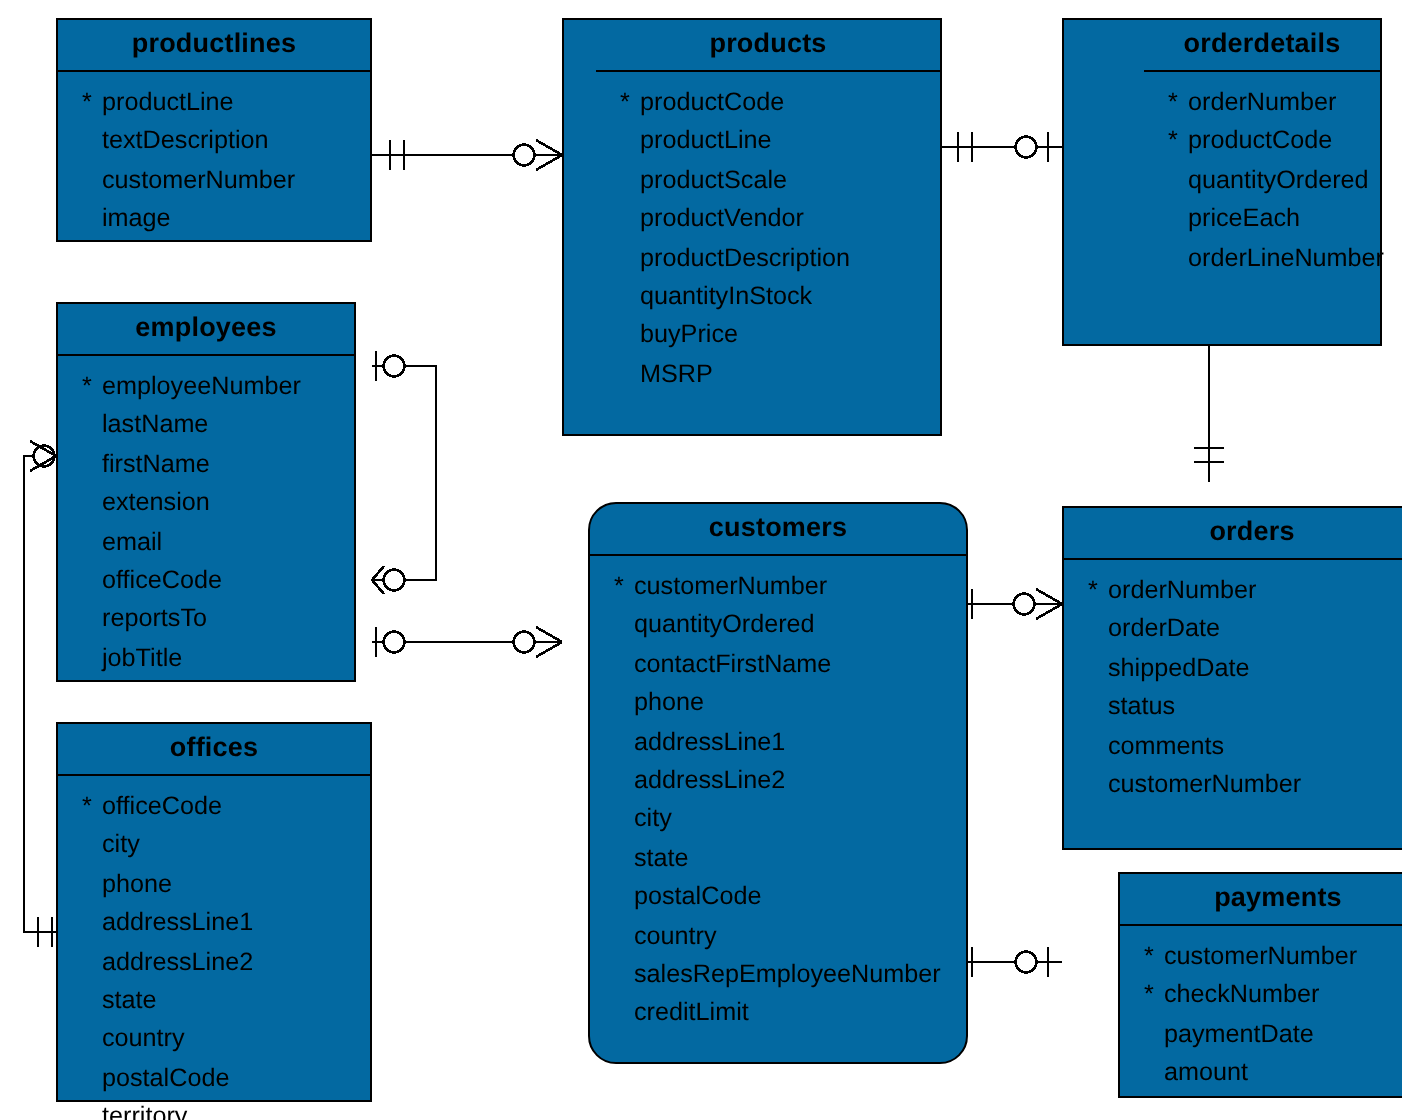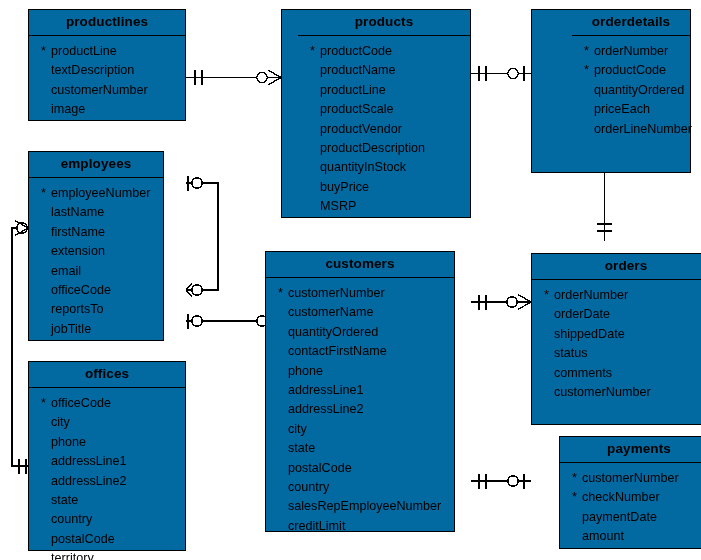--- a/index.html
+++ b/index.html
@@ -156,21 +156,20 @@
       <div class="attr"><span class="nm">textDescription</span></div>
       <div class="attr"><span class="nm">customerNumber</span></div>
       <div class="attr"><span class="nm">image</span></div>
     </div>
   </div>
 
   <div class="entity" style="left:281px; top:9px; width:190px; height:209px;padding-left:16px;">
     <div class="entity-title">products</div>
     <div class="attr-list">
       <div class="attr key"><span class="pk">*</span><span class="nm">productCode</span></div>
-      <div class="attr"><span class="nm">productName</span></div>
       <div class="attr"><span class="nm">productLine</span></div>
       <div class="attr"><span class="nm">productScale</span></div>
       <div class="attr"><span class="nm">productVendor</span></div>
       <div class="attr"><span class="nm">productDescription</span></div>
       <div class="attr"><span class="nm">quantityInStock</span></div>
       <div class="attr"><span class="nm">buyPrice</span></div>
       <div class="attr"><span class="nm">MSRP</span></div>
     </div>
   </div>
 
@@ -178,39 +177,38 @@
     <div class="entity-title">orderdetails</div>
     <div class="attr-list">
       <div class="attr key"><span class="pk">*</span><span class="nm">orderNumber</span></div>
       <div class="attr key"><span class="pk">*</span><span class="nm">productCode</span></div>
       <div class="attr"><span class="nm">quantityOrdered</span></div>
       <div class="attr"><span class="nm">priceEach</span></div>
       <div class="attr"><span class="nm">orderLineNumber</span></div>
     </div>
   </div>
 
-  <div class="entity" style="left:28px; top:151px; width:136px; height:190px;">
+  <div class="entity" style="left:28px; top:151px; width:150px; height:190px;">
     <div class="entity-title">employees</div>
     <div class="attr-list">
       <div class="attr key"><span class="pk">*</span><span class="nm">employeeNumber</span></div>
       <div class="attr"><span class="nm">lastName</span></div>
       <div class="attr"><span class="nm">firstName</span></div>
       <div class="attr"><span class="nm">extension</span></div>
       <div class="attr"><span class="nm">email</span></div>
       <div class="attr"><span class="nm">officeCode</span></div>
       <div class="attr"><span class="nm">reportsTo</span></div>
       <div class="attr"><span class="nm">jobTitle</span></div>
     </div>
   </div>
 
-  <div class="entity" style="left:265px; top:251px; width:190px; height:281px;">
+  <div class="entity" style="left:294px; top:251px; width:190px; height:281px;border-radius:14px;">
     <div class="entity-title">customers</div>
     <div class="attr-list">
       <div class="attr key"><span class="pk">*</span><span class="nm">customerNumber</span></div>
-      <div class="attr"><span class="nm">customerName</span></div>
       <div class="attr"><span class="nm">quantityOrdered</span></div>
       <div class="attr"><span class="nm">contactFirstName</span></div>
       <div class="attr"><span class="nm">phone</span></div>
       <div class="attr"><span class="nm">addressLine1</span></div>
       <div class="attr"><span class="nm">addressLine2</span></div>
       <div class="attr"><span class="nm">city</span></div>
       <div class="attr"><span class="nm">state</span></div>
       <div class="attr"><span class="nm">postalCode</span></div>
       <div class="attr"><span class="nm">country</span></div>
       <div class="attr"><span class="nm">salesRepEmployeeNumber</span></div>

